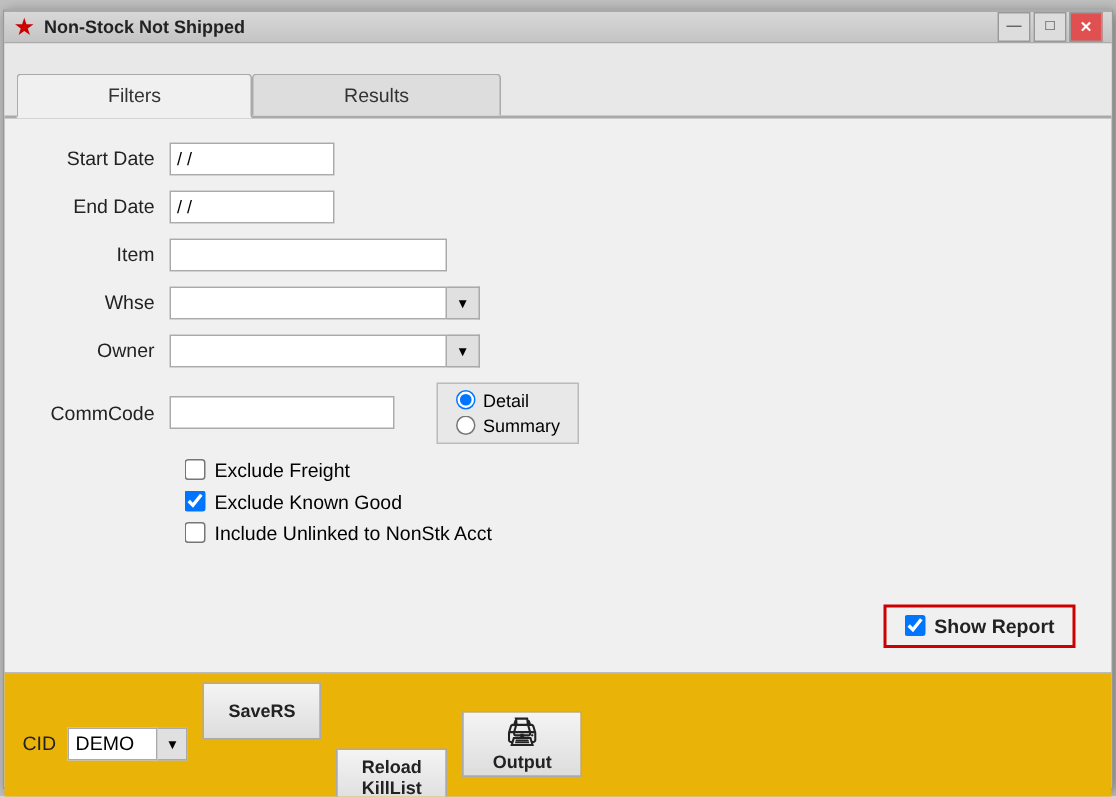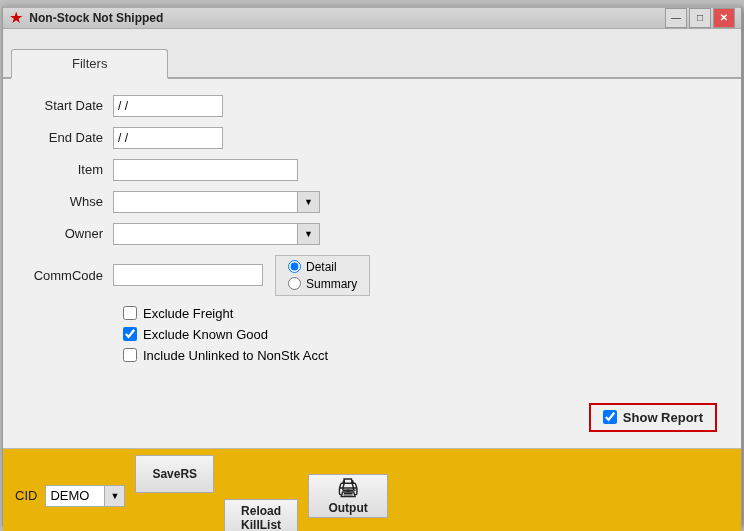--- a/index.html
+++ b/index.html
@@ -133,21 +133,21 @@
       border: 1px solid #aaa;
       border-left: none;
       background: #e0e0e0;
       display: flex;
       align-items: center;
       justify-content: center;
       cursor: pointer;
       font-size: 9px;
     }
     .radio-group {
-      margin-left: 12px;
+      margin-left: 28px;
       background: #e8e8e8;
       border: 1px solid #bbb;
       padding: 4px 12px;
       display: flex;
       flex-direction: column;
       gap: 3px;
     }
     .radio-item {
       display: flex;
       align-items: center;
@@ -293,20 +293,21 @@
     <span class="title-bar-text">Non-Stock Not Shipped</span>
     <div class="title-bar-controls">
       <div class="title-btn">—</div>
       <div class="title-btn">□</div>
       <div class="title-btn close">✕</div>
     </div>
   </div>
 
   <div class="tabs-bar">
     <div class="tab active">Filters</div>
+    <div class="tab">Results</div>
   </div>
 
   <div class="content-area">
 
     <div class="form-row">
       <label class="form-label">Start Date</label>
       <input class="form-input input-date" type="text" value="/ /" style="">
     </div>
 
     <div class="form-row">

